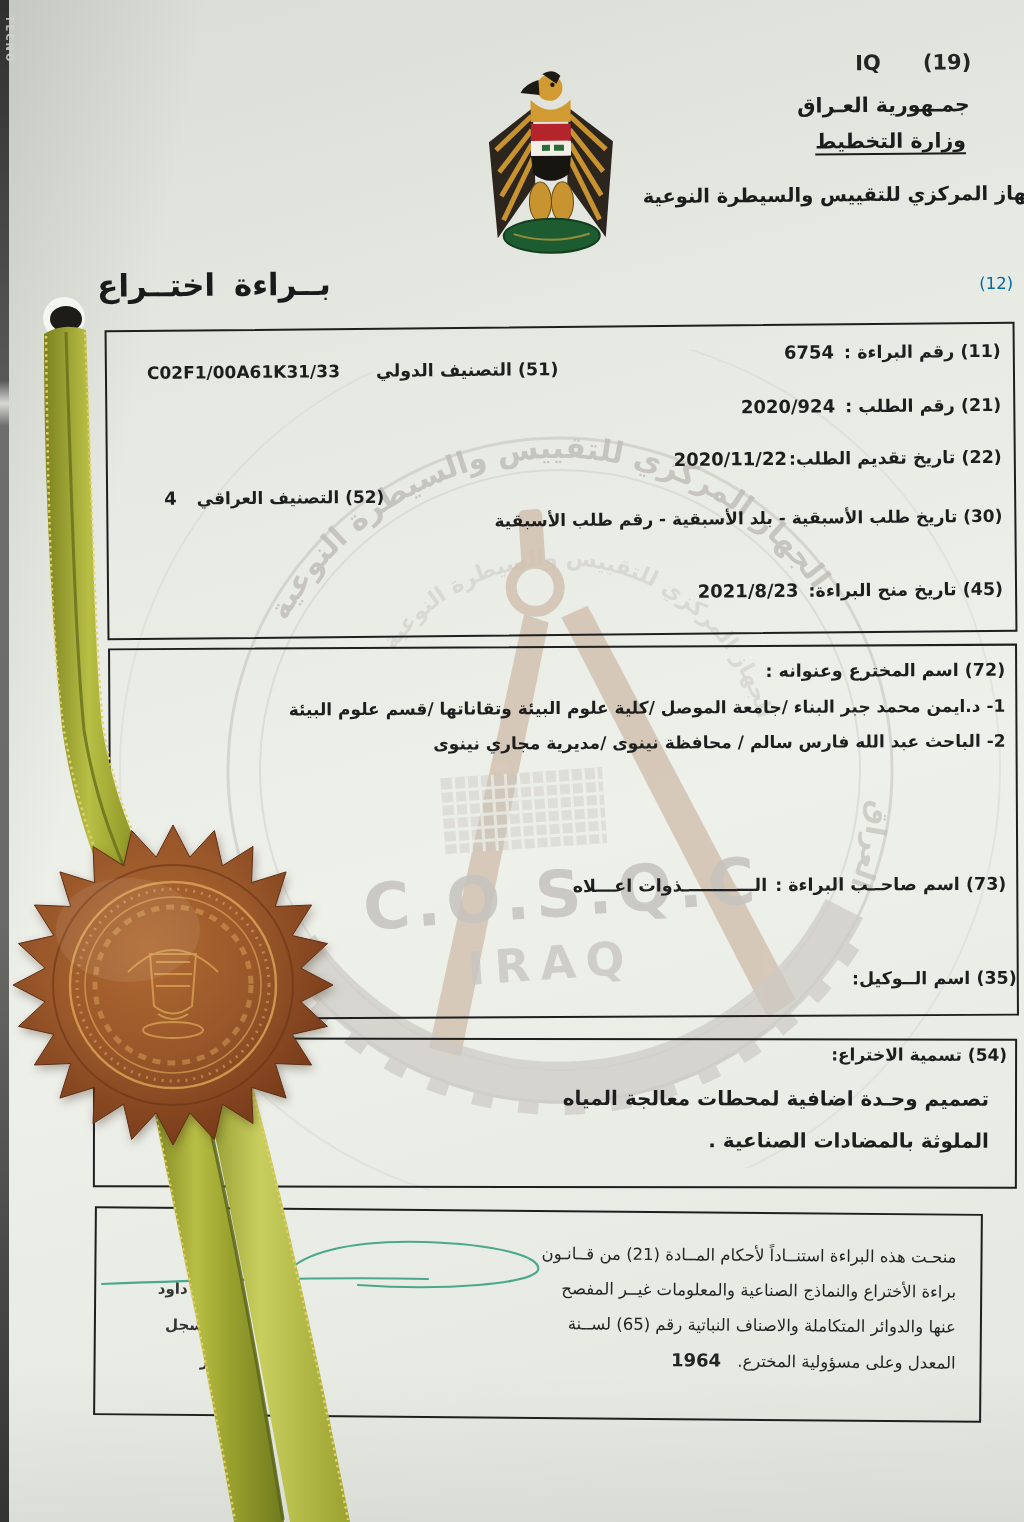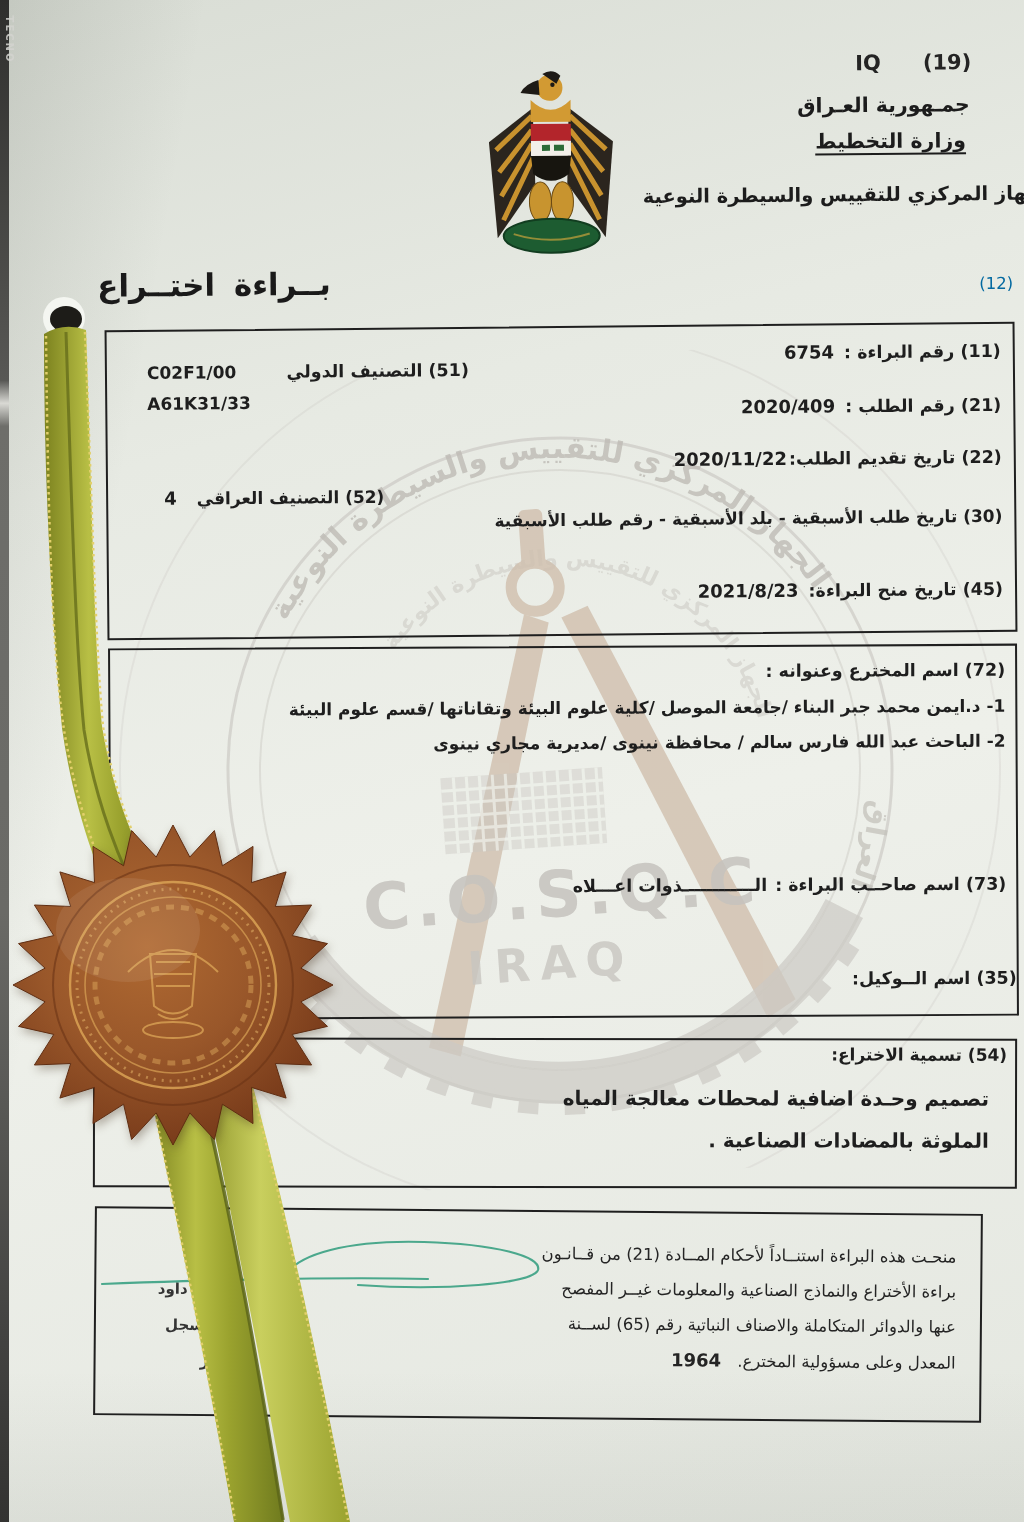--- a/index.html
+++ b/index.html
@@ -29,21 +29,21 @@
   .doc-title{left:96px;top:262px;font-size:31px;font-weight:bold;word-spacing:8px;color:#1a1a1a;}
   
   .box{position:absolute;border:2px solid #1f1f1f;z-index:2;background:transparent;}
   .box1{left:106px;top:326px;width:906px;height:306px;transform:rotate(-0.55deg);}
   .box2{left:109px;top:646px;width:905px;height:368px;transform:rotate(-0.3deg);}
   .box3{left:93px;top:1038px;width:920px;height:146px;transform:rotate(0.1deg);}
   .box4{left:94px;top:1210px;width:884px;height:205px;transform:rotate(0.5deg);}
   .fld{position:absolute;direction:rtl;display:flex;align-items:baseline;gap:10px;
        font-size:17.5px;font-weight:bold;color:#1e1e1e;white-space:nowrap;}
   .val{font-size:18px;font-weight:bold;}
-  .codes{display:flex;flex-direction:column;font-size:17px;font-weight:bold;line-height:31px;direction:ltr;}
+  .codes{display:flex;flex-direction:row;font-size:17px;font-weight:bold;line-height:31px;direction:ltr;}
   .legal{position:absolute;right:24px;top:24px;width:600px;direction:rtl;text-align:right;
          font-size:16.5px;font-weight:500;color:#242424;line-height:35px;}
   .legal .row4{display:flex;direction:rtl;gap:16px;align-items:baseline;}
   .signer{position:absolute;left:18px;top:62px;width:218px;text-align:center;font-size:15px;
           font-weight:bold;color:#343434;line-height:36px;direction:rtl;}
   .signer .split{display:flex;justify-content:center;gap:46px;}
   .wm{left:110px;top:360px;z-index:1;transform:rotate(-4deg);opacity:.9;}
   .sigsvg{left:92px;top:1222px;z-index:4;}
   .ribbon{left:0;top:0;z-index:8;}
   .seal{left:8px;top:822px;z-index:9;filter:drop-shadow(2px 4px 5px rgba(60,40,20,.35));}
@@ -150,21 +150,21 @@
   </div>
   <div class="fld" style="left:40px;top:26px;direction:ltr;gap:36px;">
     <span class="codes">
       <span>C02F1/00</span>
       <span>A61K31/33</span>
     </span>
     <span class="rtl">(51) التصنيف الدولي</span>
   </div>
   <div class="fld" style="right:12px;top:70px;">
     <span>(21) رقم الطلب :</span>
-    <span class="val">2020/409</span>
+    <span class="val">2020/924</span>
   </div>
   <div class="fld" style="right:12px;top:122px;gap:2px;">
     <span>(22) تاريخ تقديم الطلب:</span>
     <span class="val">2020/11/22</span>
   </div>
   <div class="fld" style="left:56px;top:156px;gap:20px;font-size:17px;">
     <span>(52) التصنيف العراقي</span>
     <span class="val">4</span>
   </div>
   <div class="fld" style="right:12px;top:182px;font-size:17px;">

